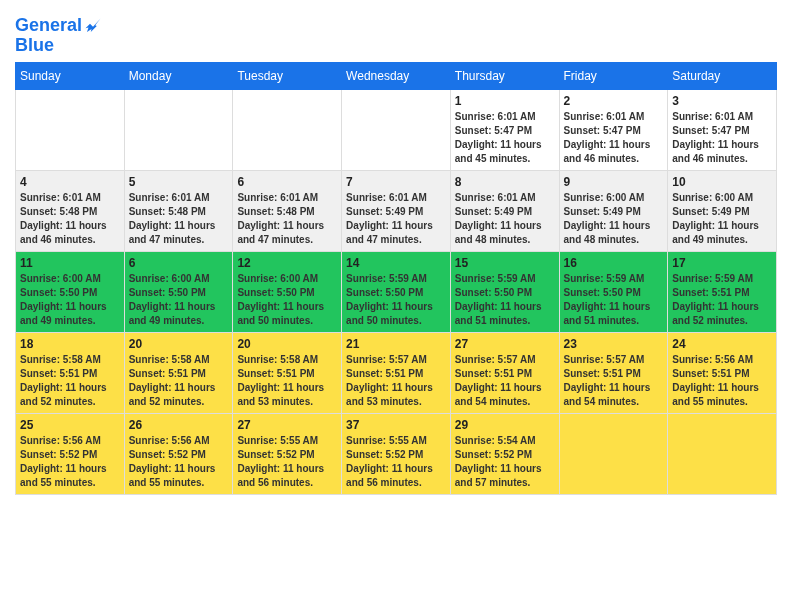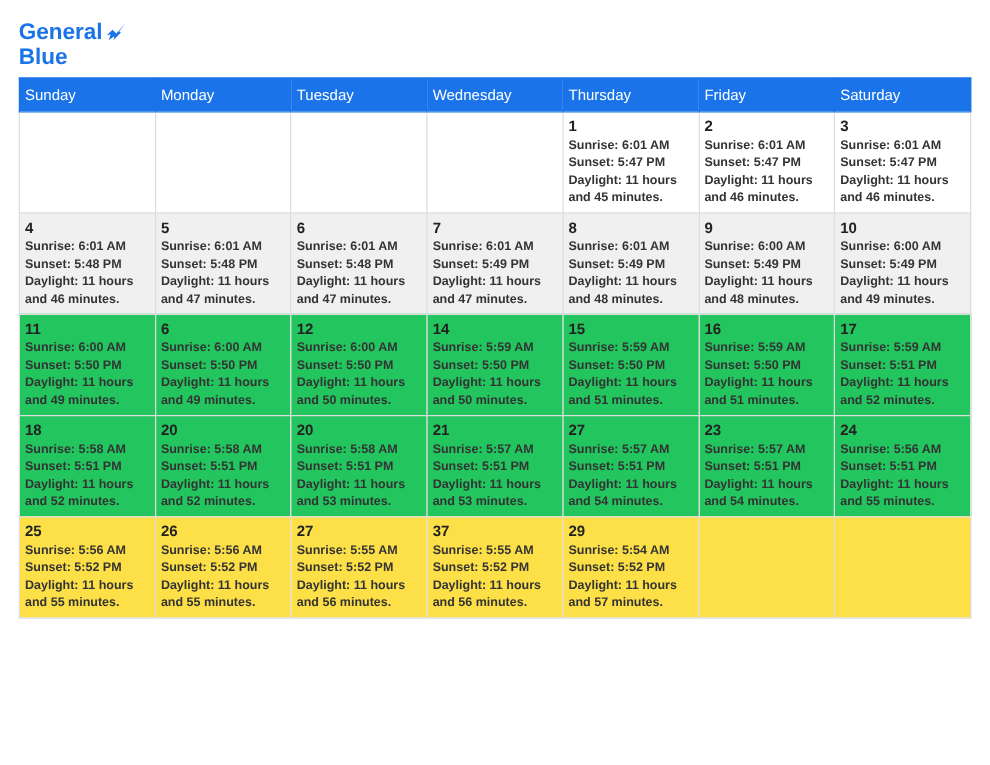--- a/index.html
+++ b/index.html
@@ -89,21 +89,21 @@
     .day-info {
       font-size: 10px;
       color: #333;
       line-height: 1.4;
       font-weight: bold;
     }
     
     .row-week1 td { background: #fff; }
     .row-week2 td { background: #f0f0f0; }
     .row-week3 td { background: #22c55e; }
-    .row-week4 td { background: #22c55e; }
+    .row-week4 td { background: #fde047; }
     .row-week5 td { background: #fde047; }
   </style>
 </head>
 <body>
 
 <div class="header-area">
   <div class="logo">
     <div>
       <div style="display:flex;align-items:center;">
         <span class="logo-text">

